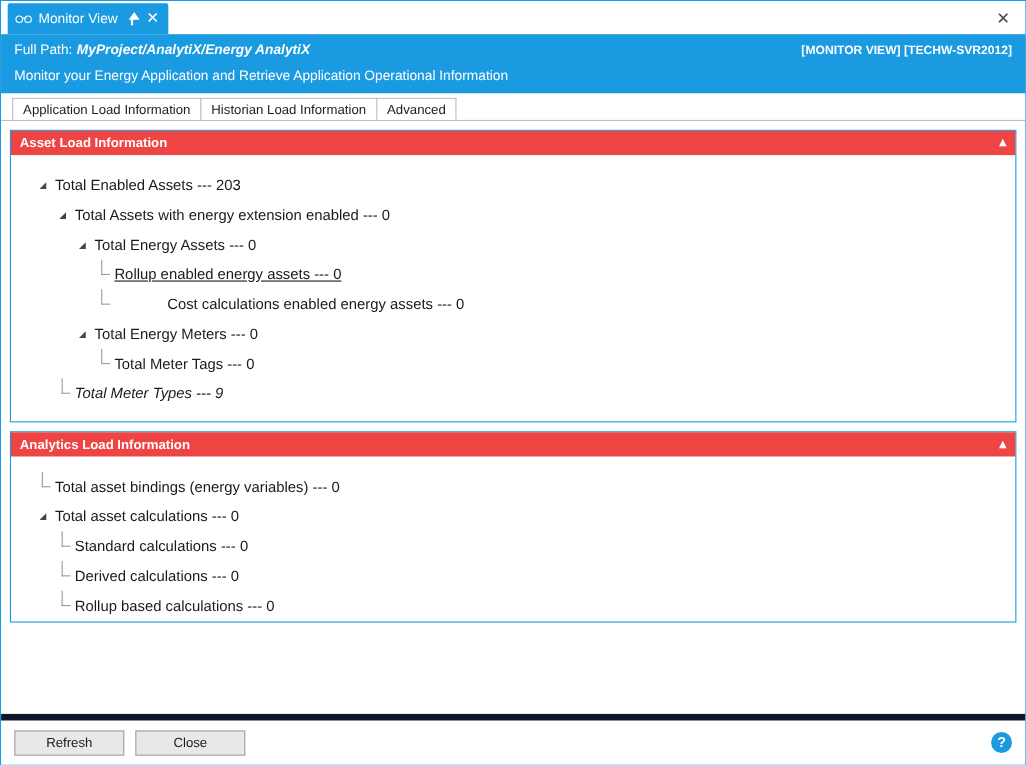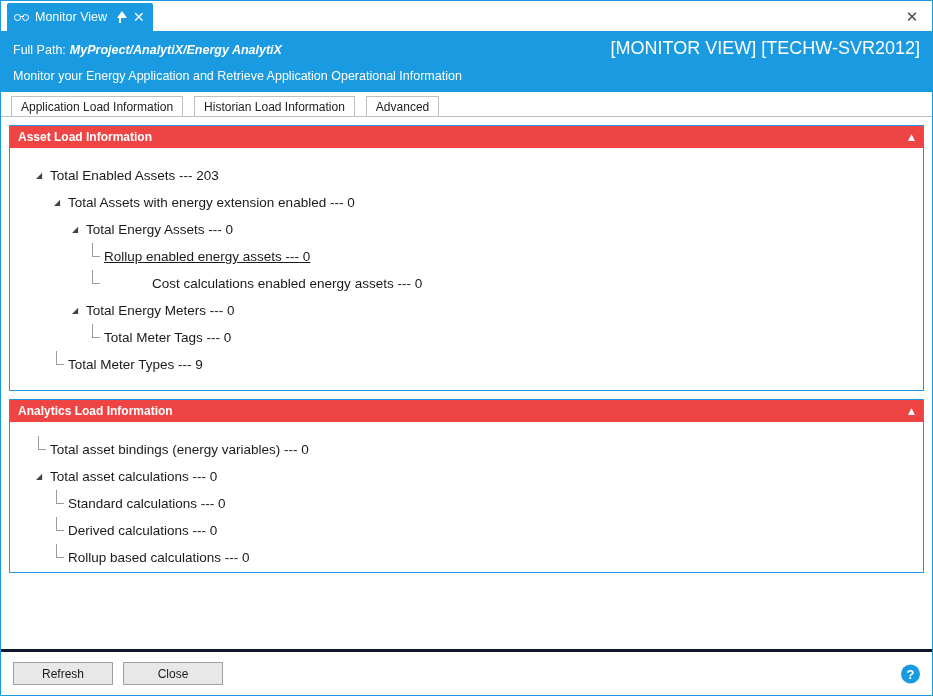--- a/index.html
+++ b/index.html
@@ -117,34 +117,34 @@
     justify-content: space-between;
     font-size: 12.5px;
     gap: 11px;
   }
   .fullpath-label { font-weight: normal; }
   .fullpath-value {
     font-style: italic;
     font-weight: bold;
     margin-left: 4px;
   }
-  .header-right { font-size: 18px; }
+  .header-right { font-size: 11px; font-weight: bold; }
   .header-row2 {
     margin-top: 10px;
     font-size: 12.5px;
   }
 
   
   .tabstrip {
     background: #ffffff;
     border-bottom: 1px solid #bfbfbf;
     display: flex;
     align-items: flex-end;
     padding: 6px 0 0 10px;
-    gap: 12px;
+    gap: 0;
     flex: none;
     height: 25px;
   }
   .tab {
     font-size: 12px;
     padding: 3px 9px 3px 9px;
     border: 1px solid #bfbfbf;
     border-bottom: none;
     background: #ffffff;
     color: #222;
@@ -229,21 +229,21 @@
     left: 6px; top: 13px;
     width: 8px; height: 1px;
     background: #9b9b9b;
   }
   .node-label { padding-left: 4px; white-space: nowrap; }
 
   
   .footer {
     flex: none;
     height: 46px;
-    border-top: 3px solid #0f172a;
+    border-top: 6px solid #0f172a;
     background: #ffffff;
     display: flex;
     align-items: center;
     padding: 0 12px;
     position: relative;
   }
   .btn {
     font-size: 12px;
     font-family: "Liberation Sans", sans-serif;
     background: #e8e8e8;
@@ -334,21 +334,21 @@
               <span class="node-label">Cost calculations enabled energy assets --- 0</span>
             </div>
             <div class="node" style="padding-left: 58px;">
               <span class="twisty">◢</span>
               <span class="node-label">Total Energy Meters --- 0</span>
             </div>
             <div class="node" style="padding-left: 76px;">
               <span class="elbow"></span>
               <span class="node-label">Total Meter Tags --- 0</span>
             </div>
-            <div class="node" style="padding-left: 40px;">
+            <div class="node" style="padding-left: 40px; font-style: italic;">
               <span class="elbow"></span>
               <span class="node-label">Total Meter Types --- 9</span>
             </div>
           </div>
       </div>
     </div>
 
     <div class="panel">
       <div class="panel-header">
         <span>Analytics Load Information</span>

